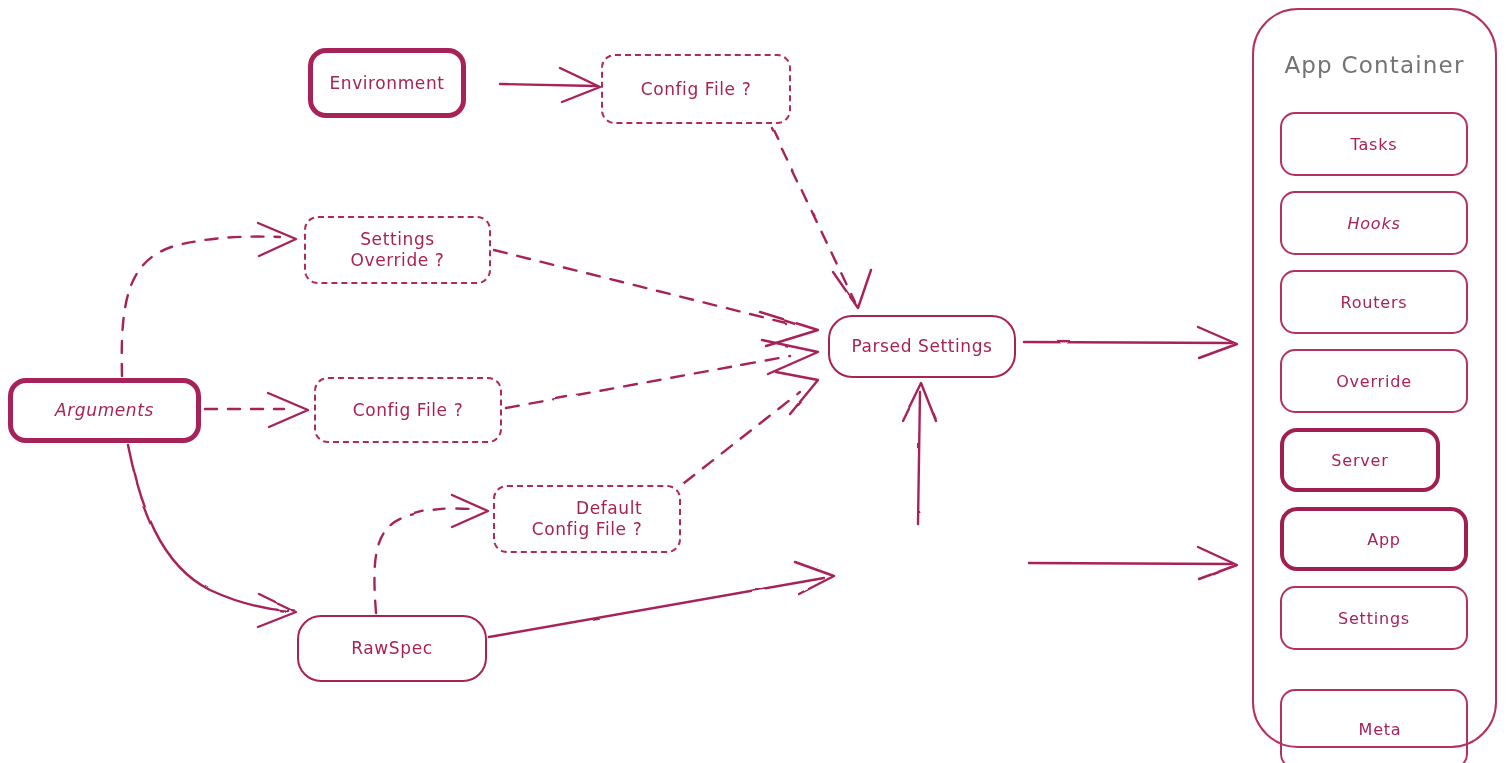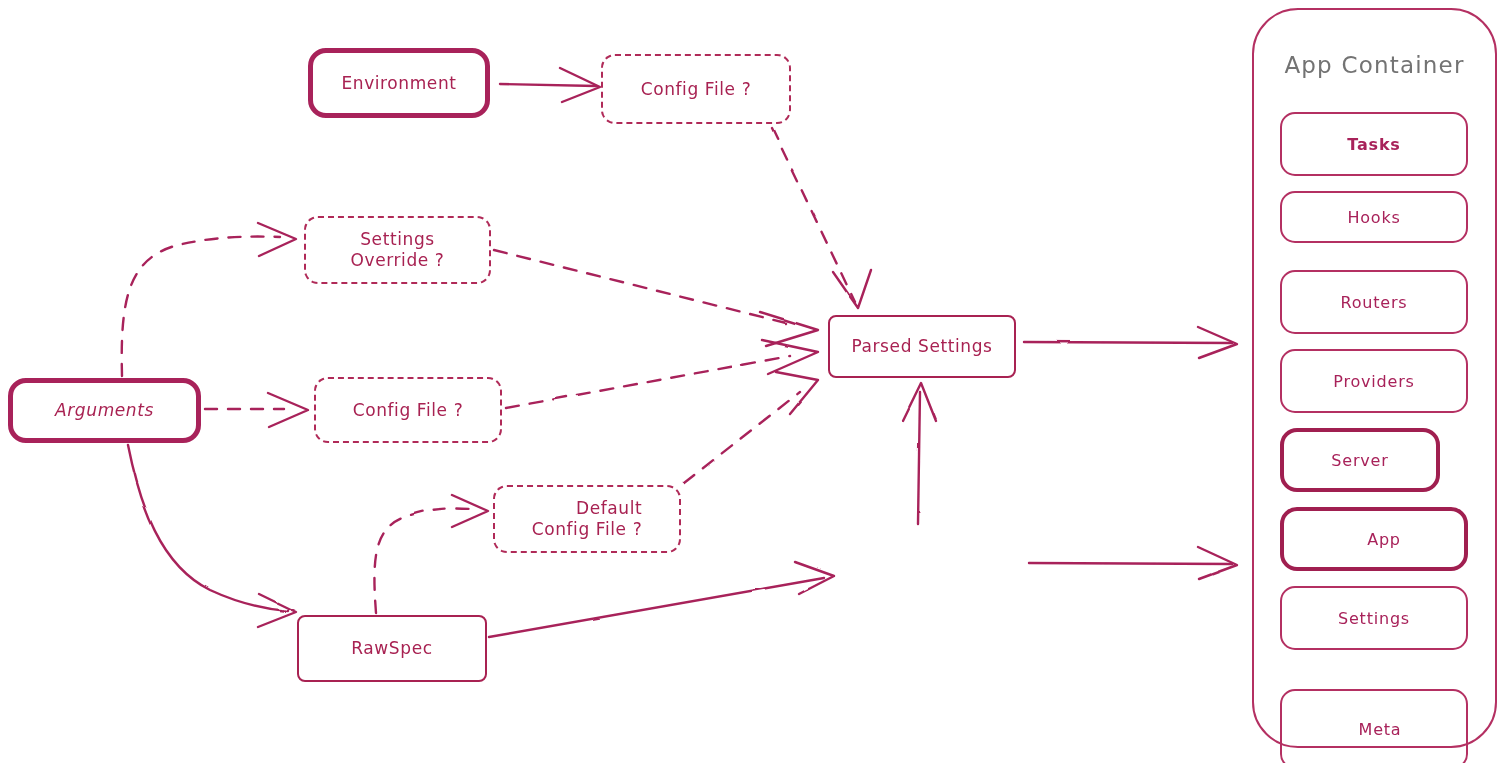--- a/index.html
+++ b/index.html
@@ -30,21 +30,21 @@
   }
   .node {
     position: absolute;
     box-sizing: border-box;
     display: flex;
     align-items: center;
     justify-content: center;
     text-align: center;
     color: #a82252;
     background: transparent;
-    border-radius: 8px;
+    border-radius: 24px;
     line-height: 1.22;
     letter-spacing: 0.6px;
     white-space: pre-line;
     font-family: "DejaVu Sans", sans-serif;
     font-size: 17px;
   }
   .node.solid {
     border: 2px solid #a82252;
   }
   .node.bold {
@@ -164,21 +164,21 @@
         <path d="M1198,327 L1237,344 L1199,358"></path>
       </g>
 
       <g>
         <path d="M1028,563 L1232,564"></path>
         <path d="M1198,547 L1237,565 L1199,579"></path>
       </g>
     </g>
   </svg>
 
-  <div class="node bold" style="left:308px; top:48px; width:182px; height:70px;">
+  <div class="node bold" style="left:308px; top:48px; width:158px; height:70px;">
     <span>Environment</span>
   </div>
 
   <div class="node dashed" style="left:601px; top:54px; width:190px; height:70px;">
     <span>Config File ?</span>
   </div>
 
   <div class="node bold" style="left:8px; top:378px; width:193px; height:65px;font-style:italic;">
     <span>Arguments</span>
   </div>
@@ -202,31 +202,31 @@
   </div>
 
   <div class="node solid" style="left:828px; top:315px; width:188px; height:63px;">
     <span>Parsed Settings</span>
   </div>
 
 
   <div class="container-box" style="left:1252px; top:8px; width:245px; height:740px;">
     <div class="container-title" style="top:42px; left:0;">App Container</div>
     <div id="container-items">
-        <div class="chip" style="left: 26px; top: 102px; width: 188px; height: 64px; font-weight: bold;">
+        <div class="chip" style="left: 26px; top: 102px; width: 188px; height: 64px;">
           <span>Tasks</span>
         </div>
-        <div class="chip" style="left: 26px; top: 181px; width: 188px; height: 52px;">
+        <div class="chip" style="left: 26px; top: 181px; width: 188px; height: 64px; font-style: italic;">
           <span>Hooks</span>
         </div>
         <div class="chip" style="left: 26px; top: 260px; width: 188px; height: 64px;">
           <span>Routers</span>
         </div>
         <div class="chip" style="left: 26px; top: 339px; width: 188px; height: 64px;">
-          <span>Providers</span>
+          <span>Override</span>
         </div>
         <div class="chip emph" style="left: 26px; top: 418px; width: 160px; height: 64px;">
           <span>Server</span>
         </div>
         <div class="chip emph" style="left: 26px; top: 497px; width: 188px; height: 64px; padding-left: 20px;">
           <span>App</span>
         </div>
         <div class="chip" style="left: 26px; top: 576px; width: 188px; height: 64px;">
           <span>Settings</span>
         </div>

